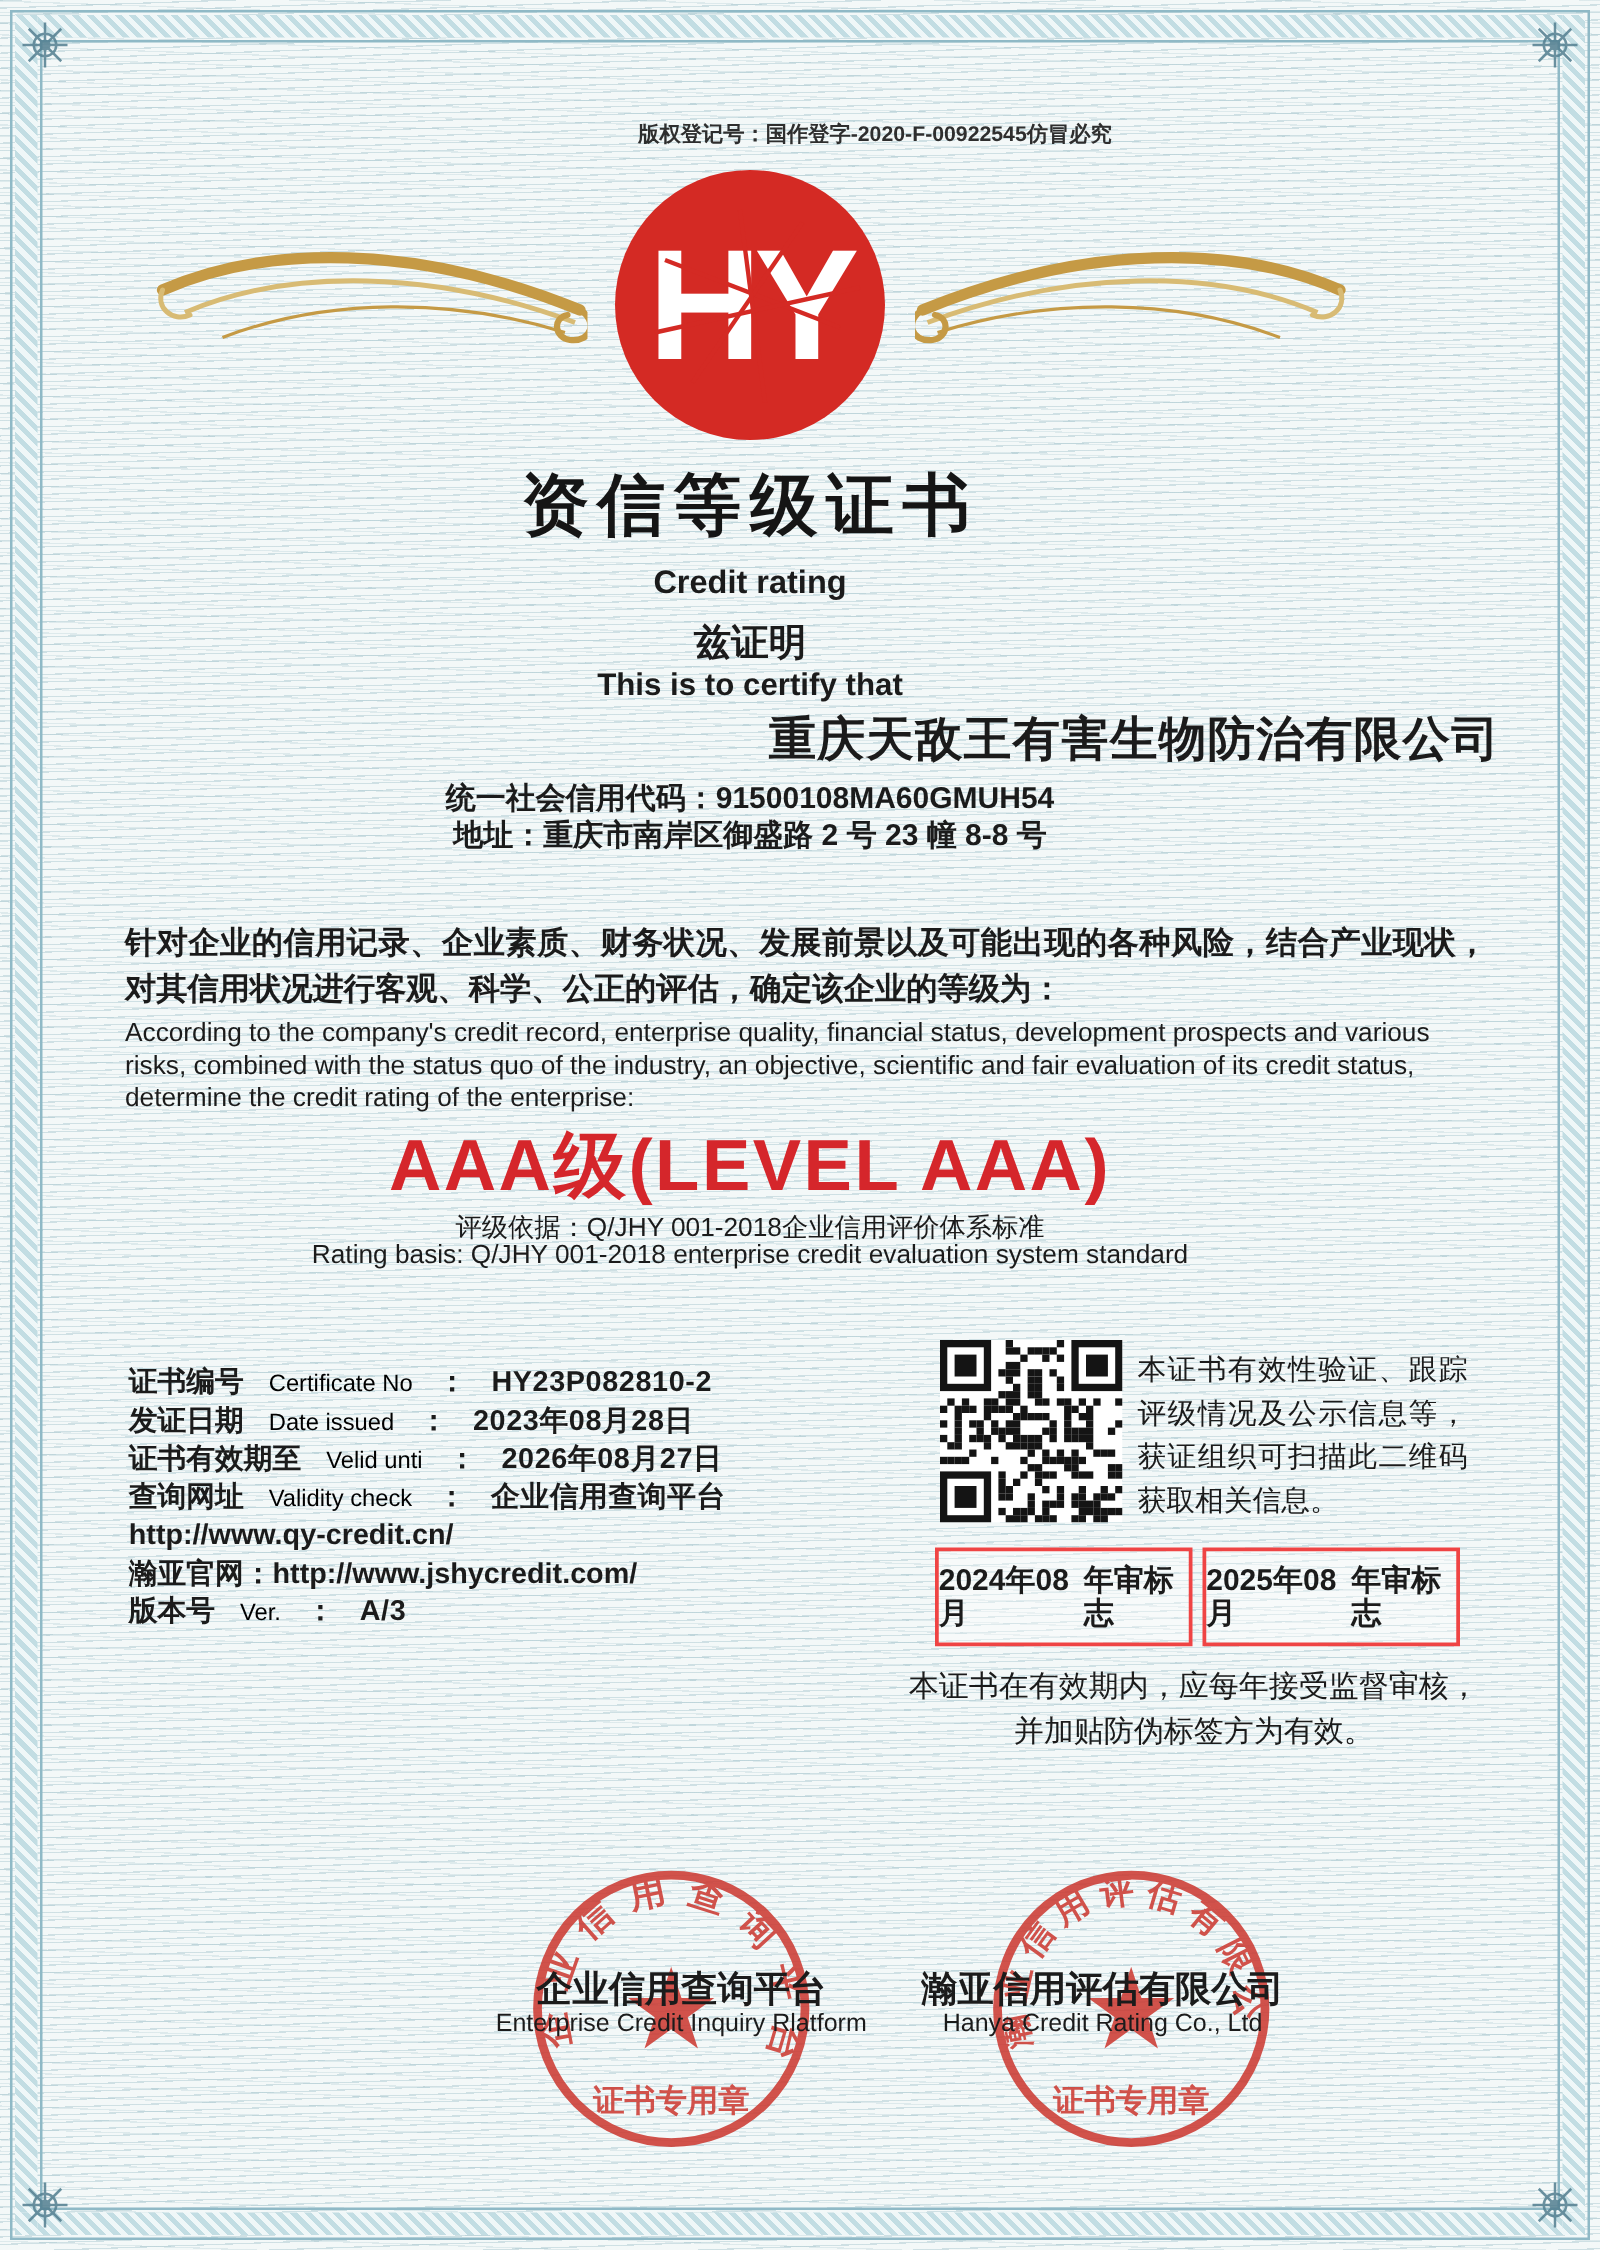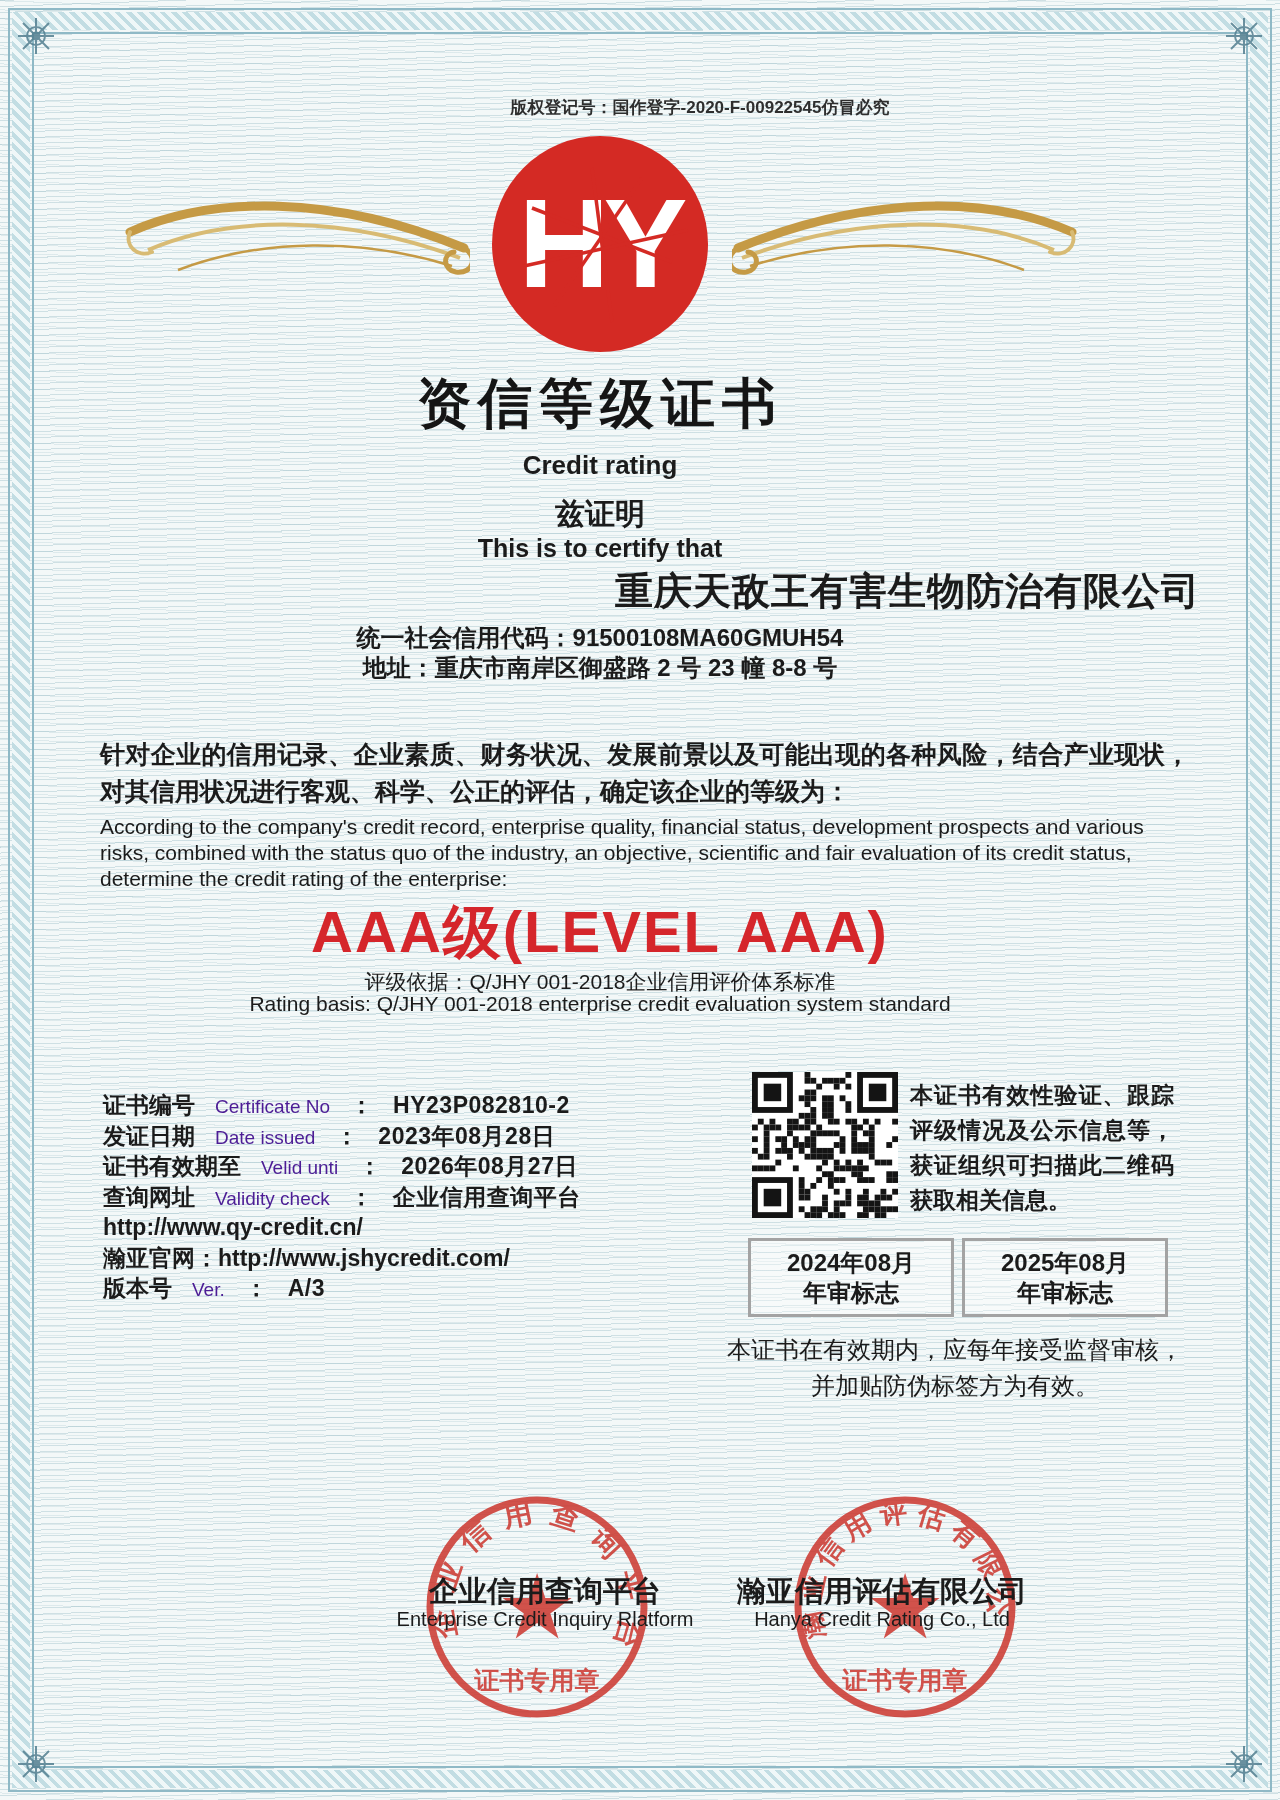--- a/index.html
+++ b/index.html
@@ -43,29 +43,29 @@
   .statement .cn { font-size:25px; font-weight:600; line-height:37px; text-align:justify; }
   .statement .en { margin-top:4px; font-size:21px; font-weight:400; line-height:26px; text-align:left; }
 
   .rating { top:894px; font-size:58px; font-weight:900; letter-spacing:2px; color:#d5262b; }
   .basis-cn { top:968px; font-size:21px; font-weight:400; }
   .basis-en { top:992px; font-size:21px; }
 
   .details { top:1090px; left:103px; width:560px; }
   .d-row { display:flex; align-items:baseline; gap:20px; height:30.5px; white-space:nowrap; }
   .d-cn  { font-size:23px; font-weight:700; }
-  .d-en  { font-size:19px; font-weight:400; color:#4c1d95; }
+  .d-en  { font-size:19px; font-weight:400; color:#000000; }
   .d-val { font-size:23px; font-weight:600; letter-spacing:.5px; }
   .d-plain { font-size:23px; font-weight:600; height:30.5px; line-height:30.5px; }
 
   .qr { top:1072px; left:752px; width:146px; height:146px; }
-  .qr-caption { top:1078px; left:910px; width:264px; font-size:23px; line-height:35px; font-weight:700; text-align:justify; }
-
-  .mark-box { top:1238px; width:206px; height:79px; border:3px solid #a3a3a3; background:rgba(255,255,255,.35);
-    display:flex; flex-direction:column; align-items:center; justify-content:center; gap:4px; }
+  .qr-caption { top:1078px; left:910px; width:264px; font-size:23px; line-height:35px; font-weight:400; text-align:justify; }
+
+  .mark-box { top:1238px; width:206px; height:79px; border:3px solid #ef4444; background:rgba(255,255,255,.35);
+    display:flex; flex-direction:row; align-items:center; justify-content:center; gap:4px; }
   .mark-box.b1 { left:748px; } .mark-box.b2 { left:962px; }
   .mark-box div { font-size:24px; font-weight:600; line-height:26px; }
 
   .note { top:1332px; left:660px; width:590px; text-align:center; font-size:24px; font-weight:500; line-height:36px; }
 
   .seal { width:230px; height:230px; top:1492px; }
   .seal.sl { left:422px; } .seal.sr { left:790px; }
   .issuer-cn { top:1572px; width:340px; text-align:center; font-size:29px; font-weight:800; }
   .issuer-en { top:1608px; width:340px; text-align:center; font-size:20px; font-weight:400; }
   .issuer.l { left:375px; } .issuer.r { left:712px; }

